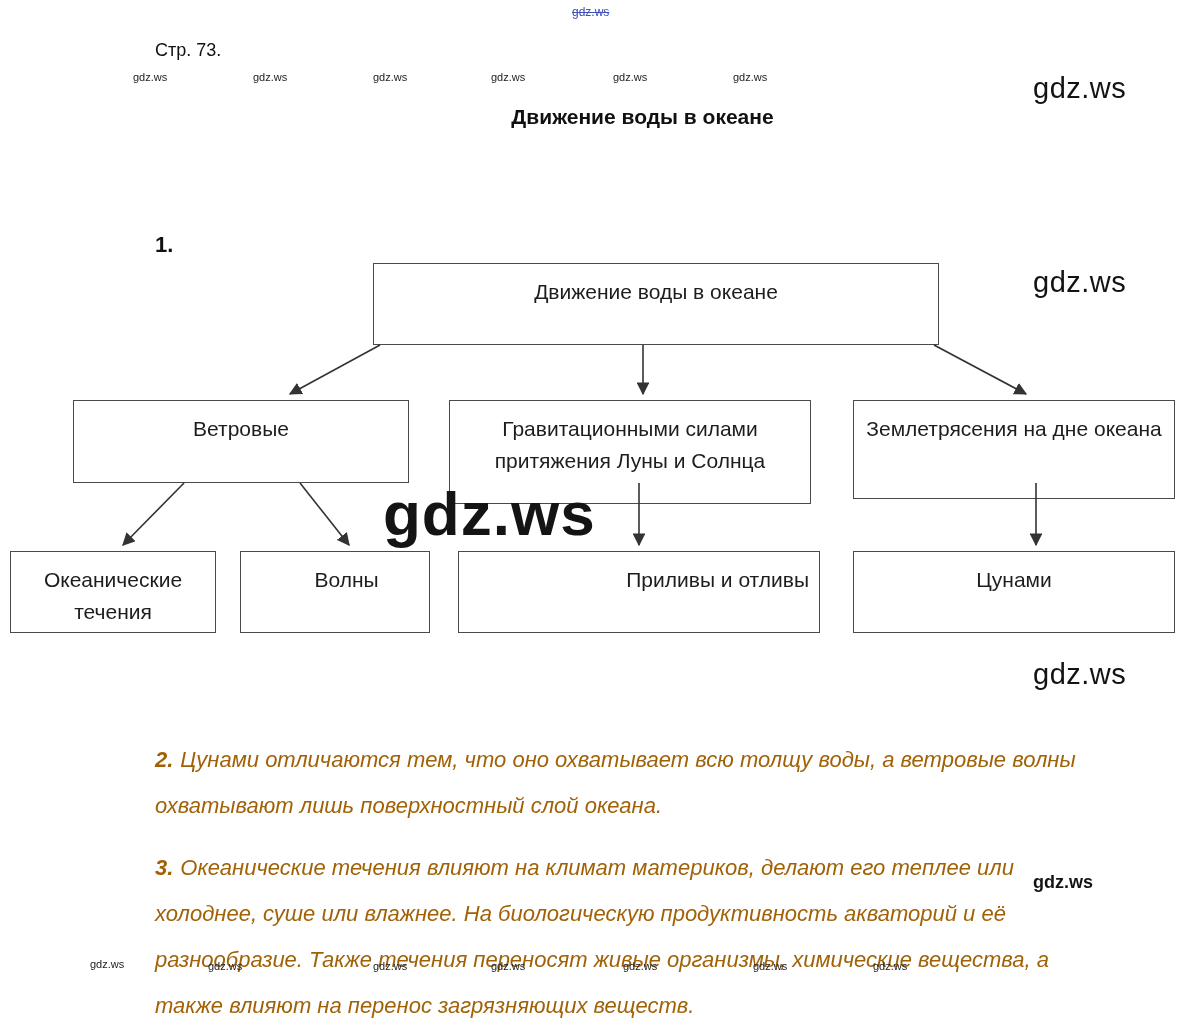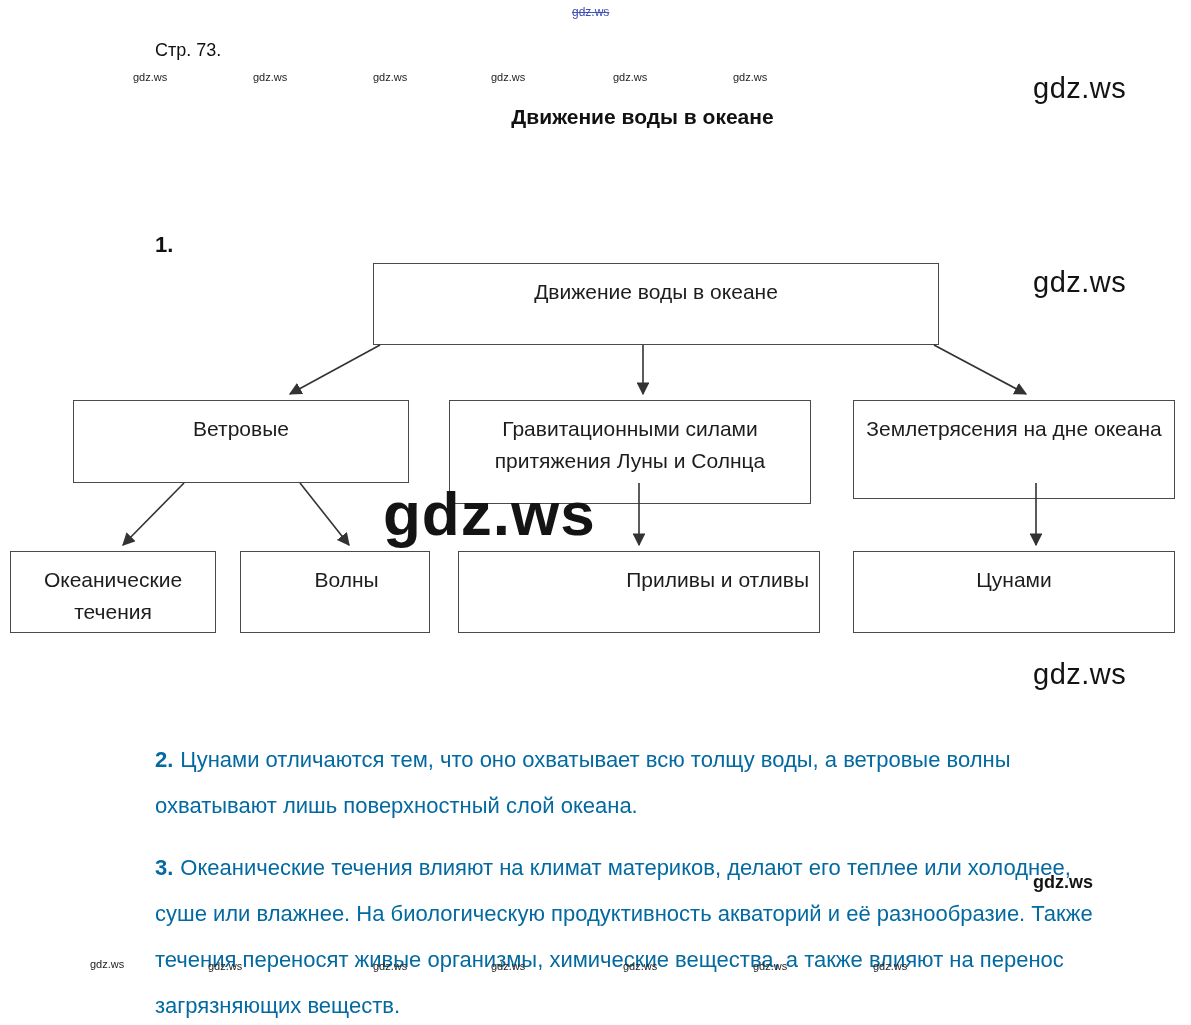--- a/index.html
+++ b/index.html
@@ -13,21 +13,21 @@
   .wm-top-blue { font-size:12px; color:#3f51b5; text-decoration:line-through; }
   .wm-s { font-size:11px; color:#222; }
   .wm-l { font-size:29px; color:#131313; letter-spacing:0.5px; }
   .wm-m { font-size:18px; font-weight:700; color:#131313; }
   .wm-big { font-size:62px; font-weight:700; color:#141414; z-index:5; letter-spacing:1px; }
 
   
   .heading { font-size:18px; font-weight:400; color:#111; }
   .title { font-size:21px; font-weight:700; color:#111; text-align:center; width:975px; }
   .qnum { font-size:22px; font-weight:700; color:#111; }
-  .para { font-size:22px; line-height:46px; color:#0369a1; }
+  .para { font-size:22px; line-height:46px; color:#a16207;font-style:italic; }
   .para .b { font-weight:700; margin-right:7px; }
 
   
   .dbox {
     position:absolute; box-sizing:border-box; border:1px solid #4a4a4a;
     background:#fff; text-align:center; font-size:21px; line-height:32px;
     padding:12px 10px 0 10px; color:#1d1d1d;
   }
   .arrows { position:absolute; left:0; top:0; pointer-events:none; z-index:2; }
   .wm-layer { z-index:6; }

